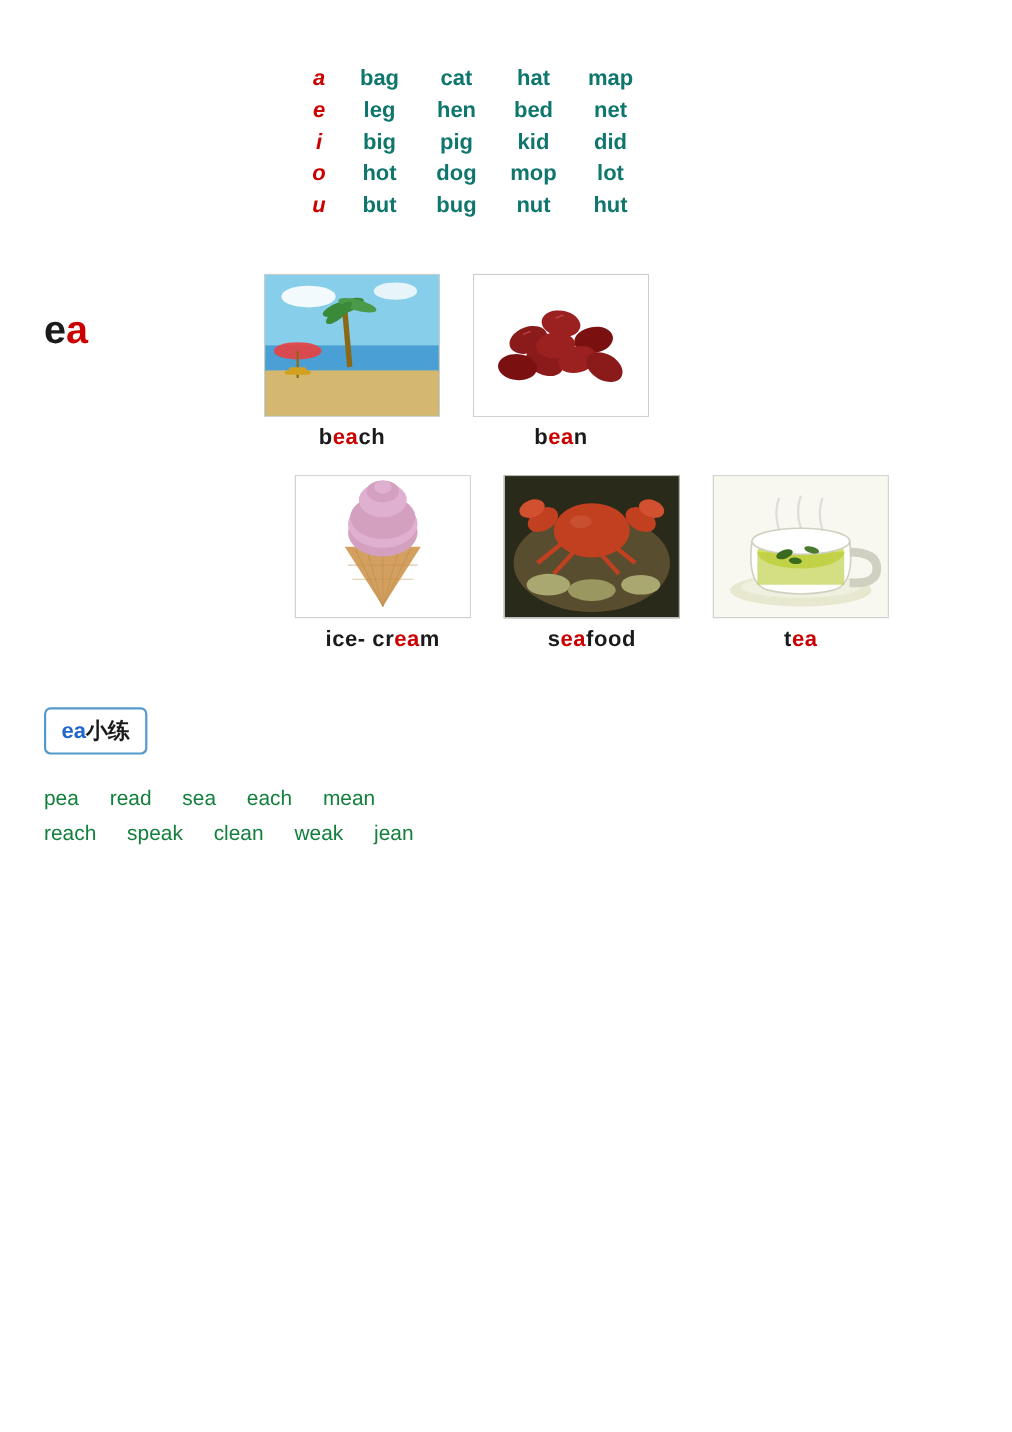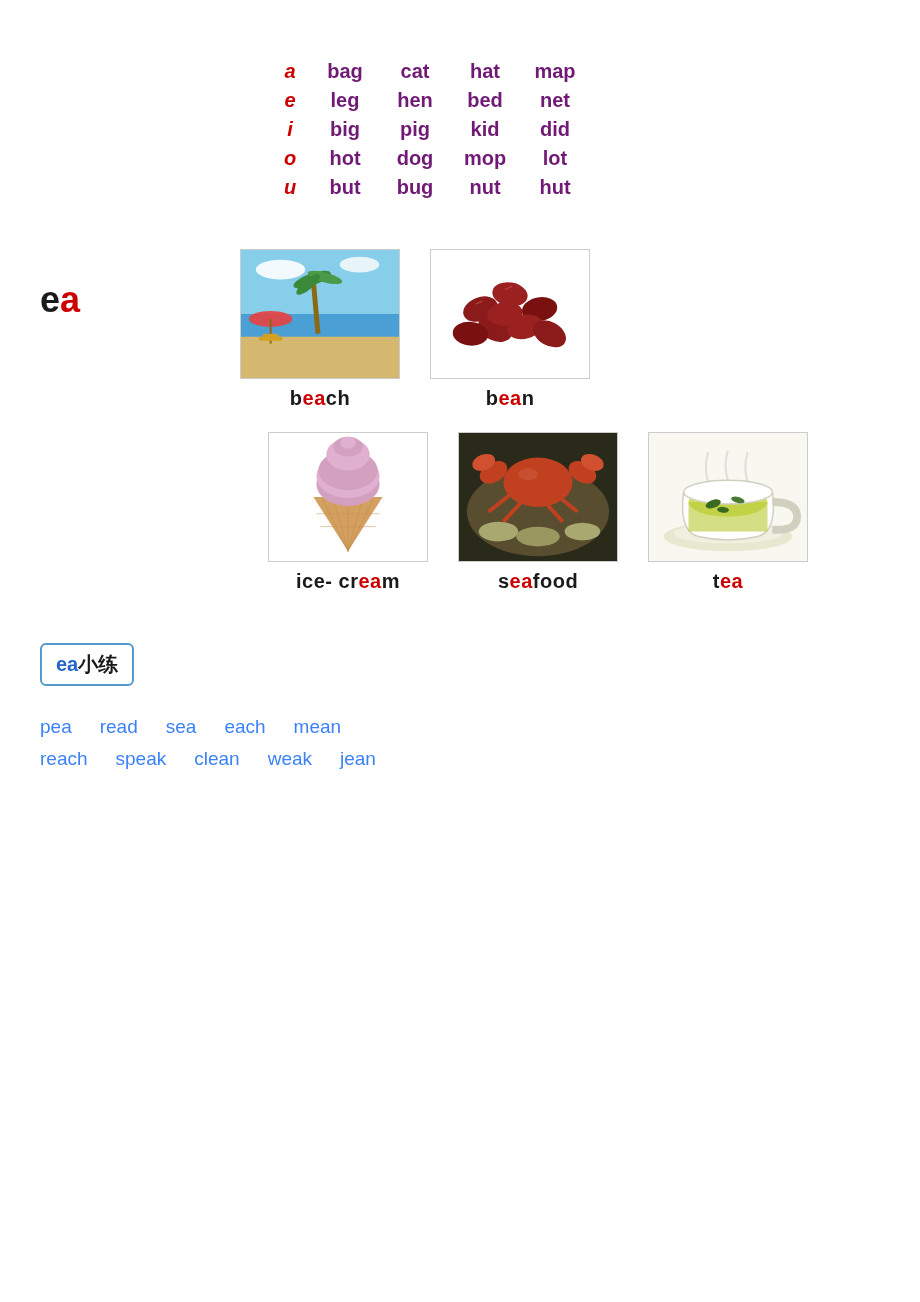--- a/index.html
+++ b/index.html
@@ -25,21 +25,21 @@
     .phonics-vowel {
       font-style: italic;
       font-weight: bold;
       color: #cc0000;
       font-size: 20px;
       width: 40px;
       text-align: center;
     }
     .phonics-word {
       font-weight: bold;
-      color: #701a75;
+      color: #0f766e;
       font-size: 20px;
       width: 70px;
       text-align: center;
     }
 
     
     .ea-section {
       position: relative;
       margin-bottom: 30px;
     }
@@ -113,21 +113,21 @@
 
     .practice-words {
       display: flex;
       flex-direction: column;
       gap: 10px;
     }
     .practice-line {
       display: flex;
       gap: 28px;
       font-size: 19px;
-      color: #3b82f6;
+      color: #15803d;
       font-weight: normal;
     }
 
     
     .beach-img {
       background: linear-gradient(180deg, #87ceeb 0%, #87ceeb 50%, #f0e68c 50%, #c8b560 60%, #7ec8a0 60%, #5baf80 100%);
       position: relative;
     }
   </style>
 </head>

